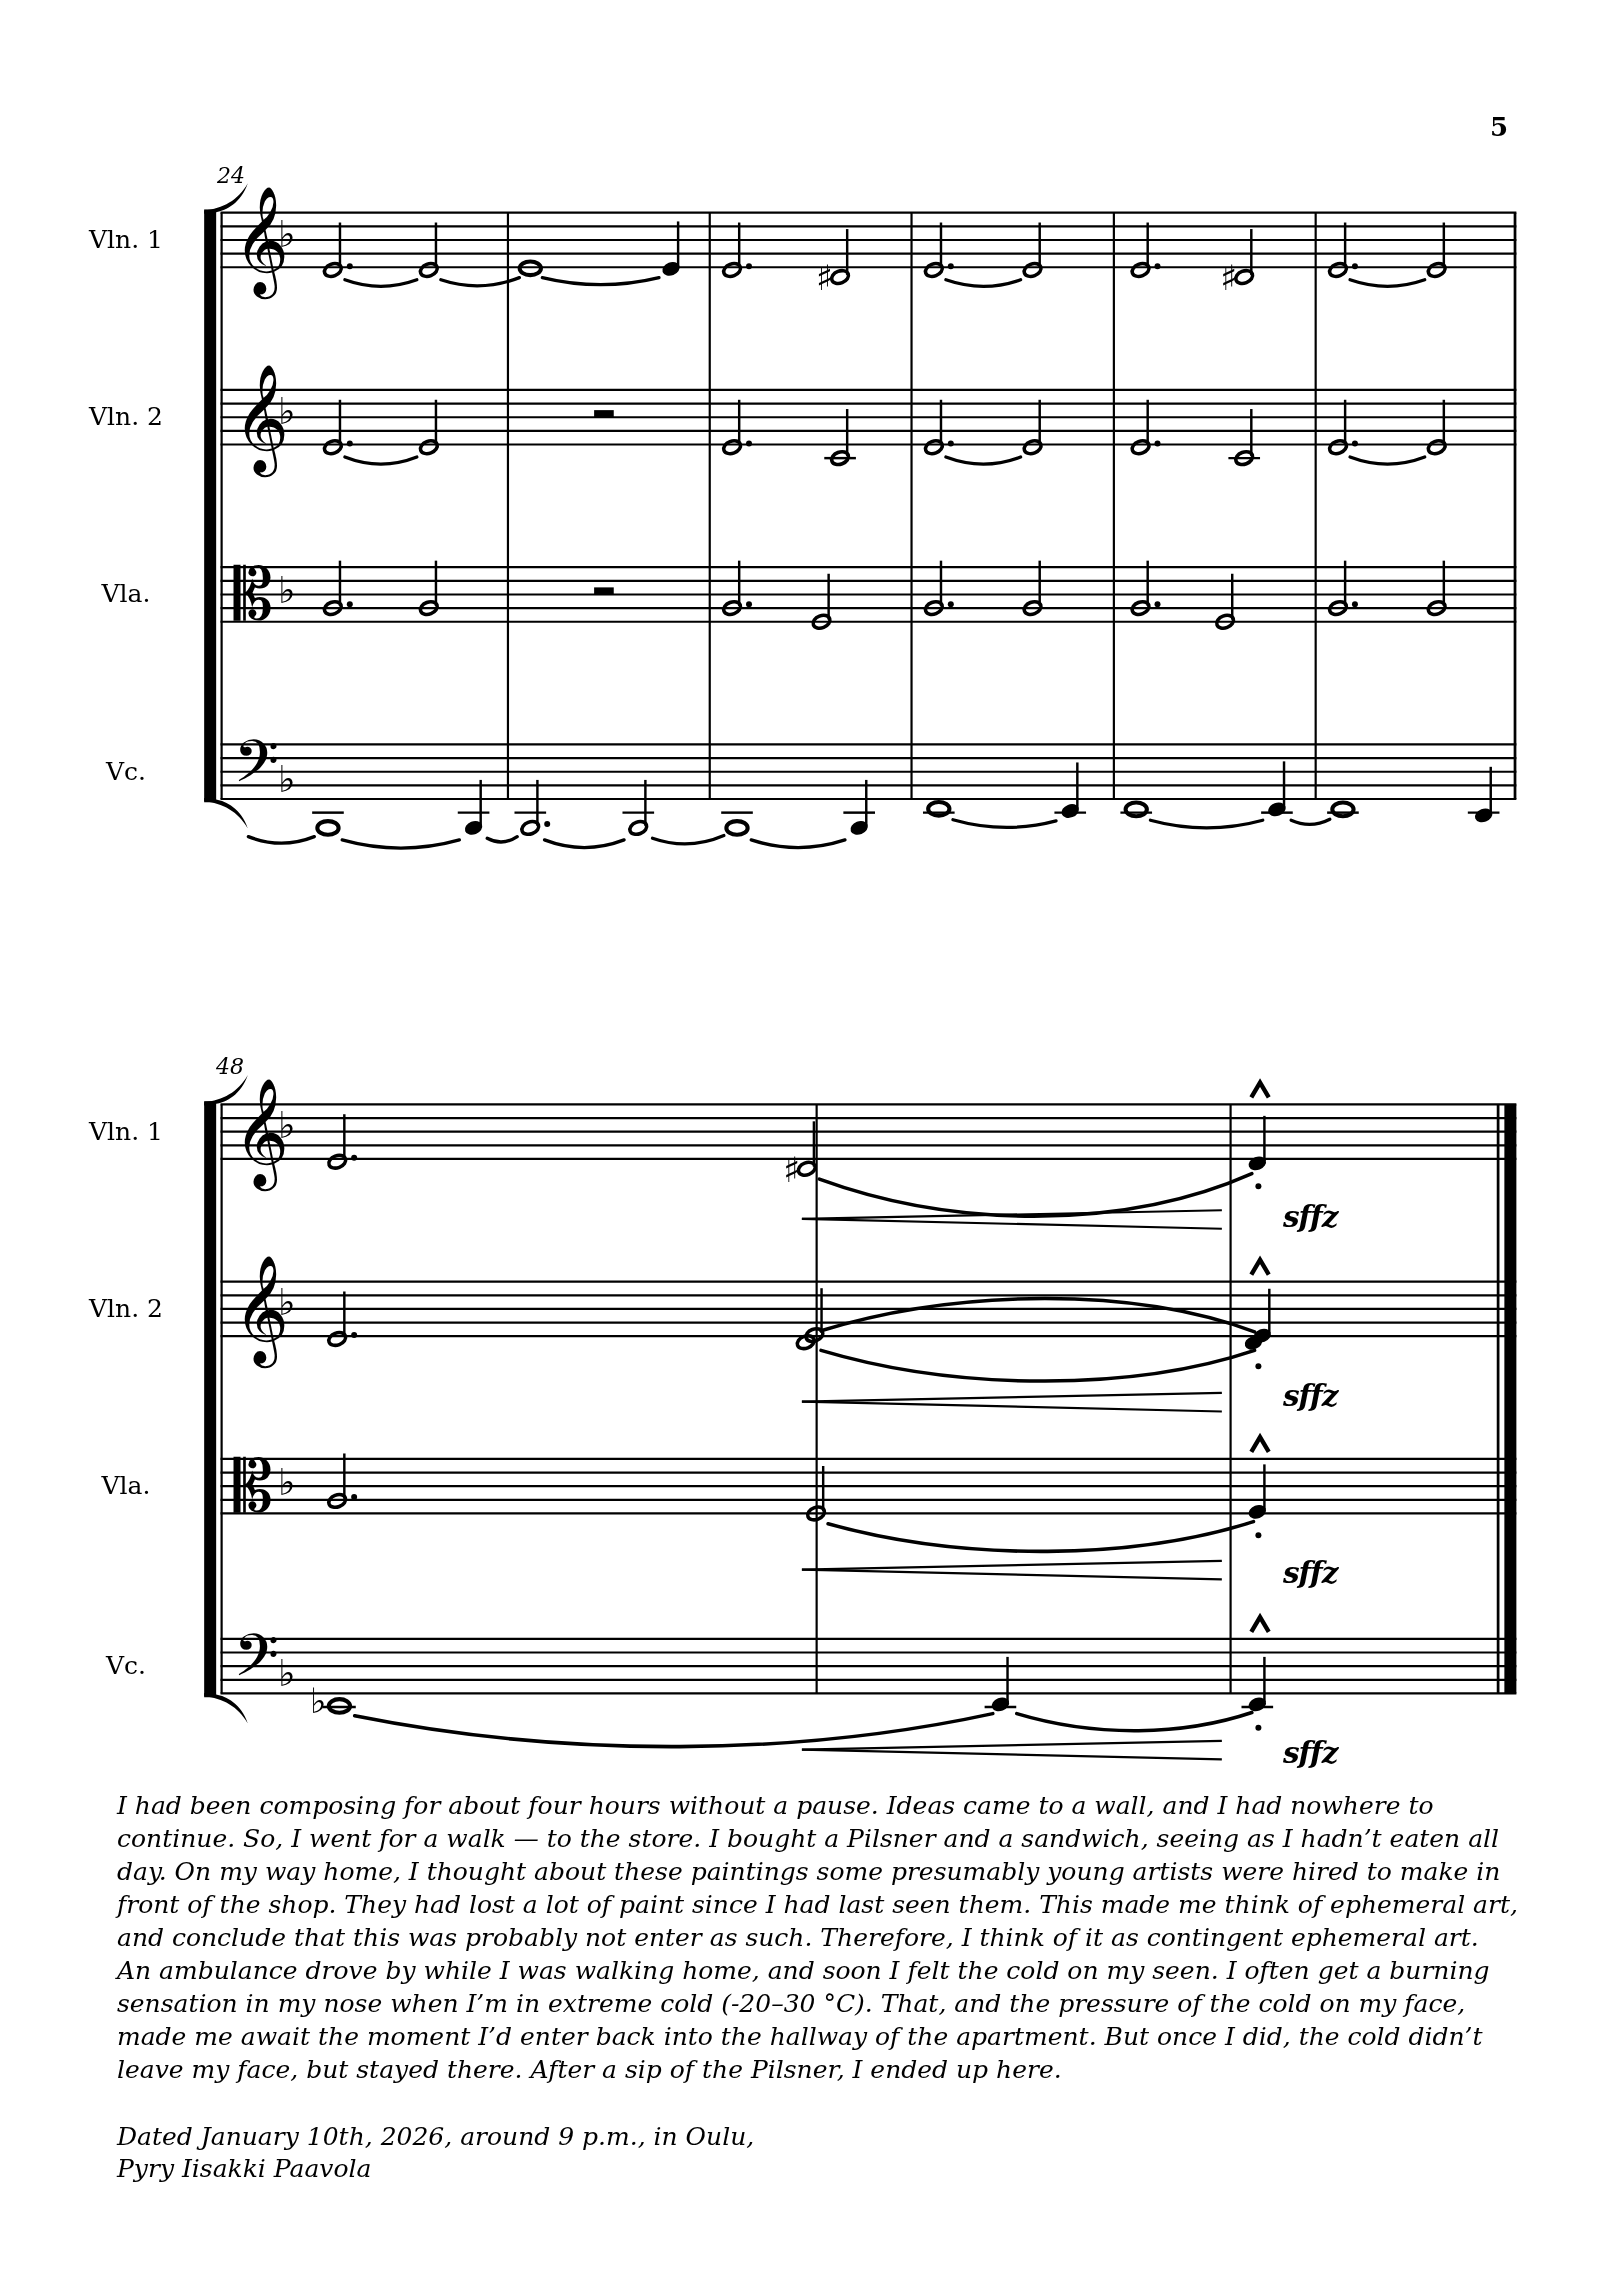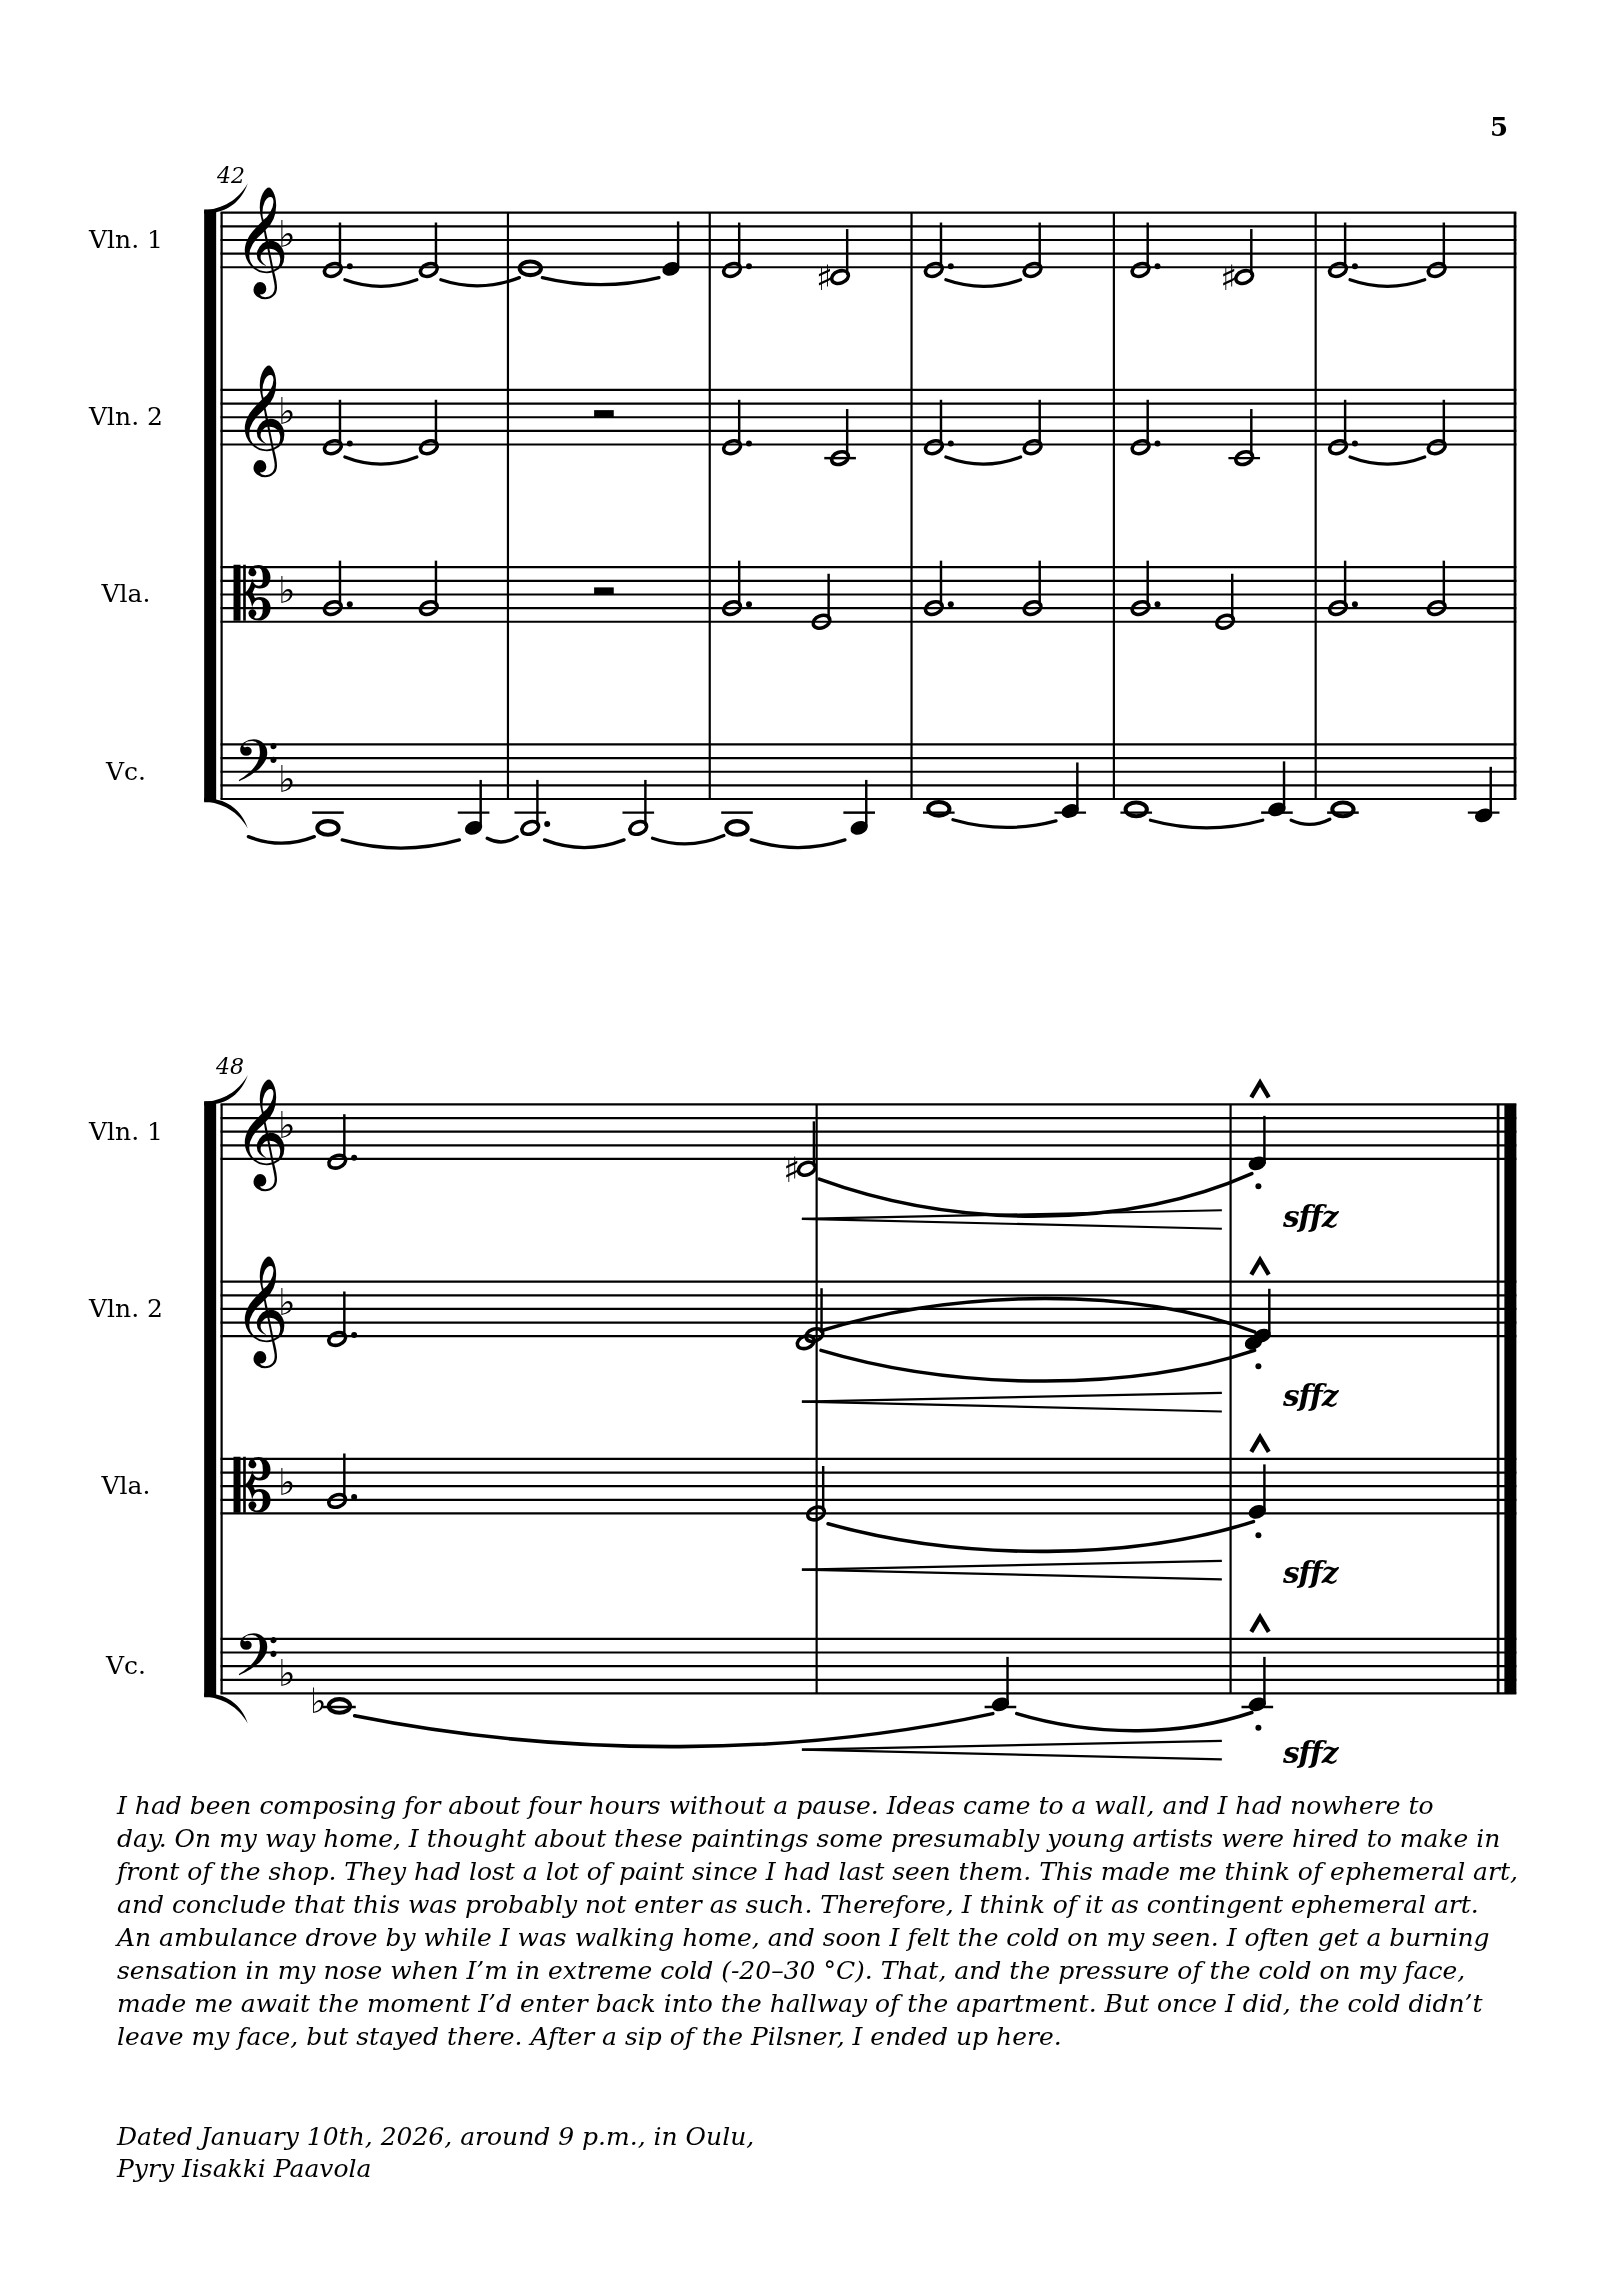--- a/index.html
+++ b/index.html
@@ -16,21 +16,21 @@
   svg .clef{font-family:"DejaVu Sans",sans-serif;}
   svg .acc{font-family:"DejaVu Sans",sans-serif;}
 </style>
 </head>
 <body>
 
 <div class="page">
 
   <div class="abs page-num" style="left:1490px;top:112px;">5</div>
 
-  <div class="abs meas-num" style="left:217px;top:163px;">42</div>
+  <div class="abs meas-num" style="left:217px;top:163px;">24</div>
   <div class="abs meas-num" style="left:216px;top:1054px;">48</div>
 
   <div class="abs inst-label" style="left:55px;top:225px;">Vln. 1</div>
   <div class="abs inst-label" style="left:55px;top:402px;">Vln. 2</div>
   <div class="abs inst-label" style="left:55px;top:579px;">Vla.</div>
   <div class="abs inst-label" style="left:55px;top:757px;">Vc.</div>
 
   <div class="abs inst-label" style="left:55px;top:1117px;">Vln. 1</div>
   <div class="abs inst-label" style="left:55px;top:1294px;">Vln. 2</div>
   <div class="abs inst-label" style="left:55px;top:1471px;">Vla.</div>
@@ -395,20 +395,21 @@
       </g>
       <g stroke="#000" stroke-width="4">
         <line x1="1470" y1="3208" x2="2240" y2="3192"></line>
           <line x1="1470" y1="3208" x2="2240" y2="3226"></line>
       </g>
     </g>
   </svg>
 
   <div class="abs" style="left:117px;top:1789px;">
     <div class="afterword-line">I had been composing for about four hours without a pause. Ideas came to a wall, and I had nowhere to</div>
+    <div class="afterword-line">continue. So, I went for a walk — to the store. I bought a Pilsner and a sandwich, seeing as I hadn’t eaten all</div>
     <div class="afterword-line">day. On my way home, I thought about these paintings some presumably young artists were hired to make in</div>
     <div class="afterword-line">front of the shop. They had lost a lot of paint since I had last seen them. This made me think of ephemeral art,</div>
     <div class="afterword-line">and conclude that this was probably not enter as such. Therefore, I think of it as contingent ephemeral art.</div>
     <div class="afterword-line">An ambulance drove by while I was walking home, and soon I felt the cold on my seen. I often get a burning</div>
     <div class="afterword-line">sensation in my nose when I’m in extreme cold (-20–30 °C). That, and the pressure of the cold on my face,</div>
     <div class="afterword-line">made me await the moment I’d enter back into the hallway of the apartment. But once I did, the cold didn’t</div>
     <div class="afterword-line">leave my face, but stayed there. After a sip of the Pilsner, I ended up here.</div>
   </div>
 
   <div class="abs" style="left:117px;top:2121px;">

